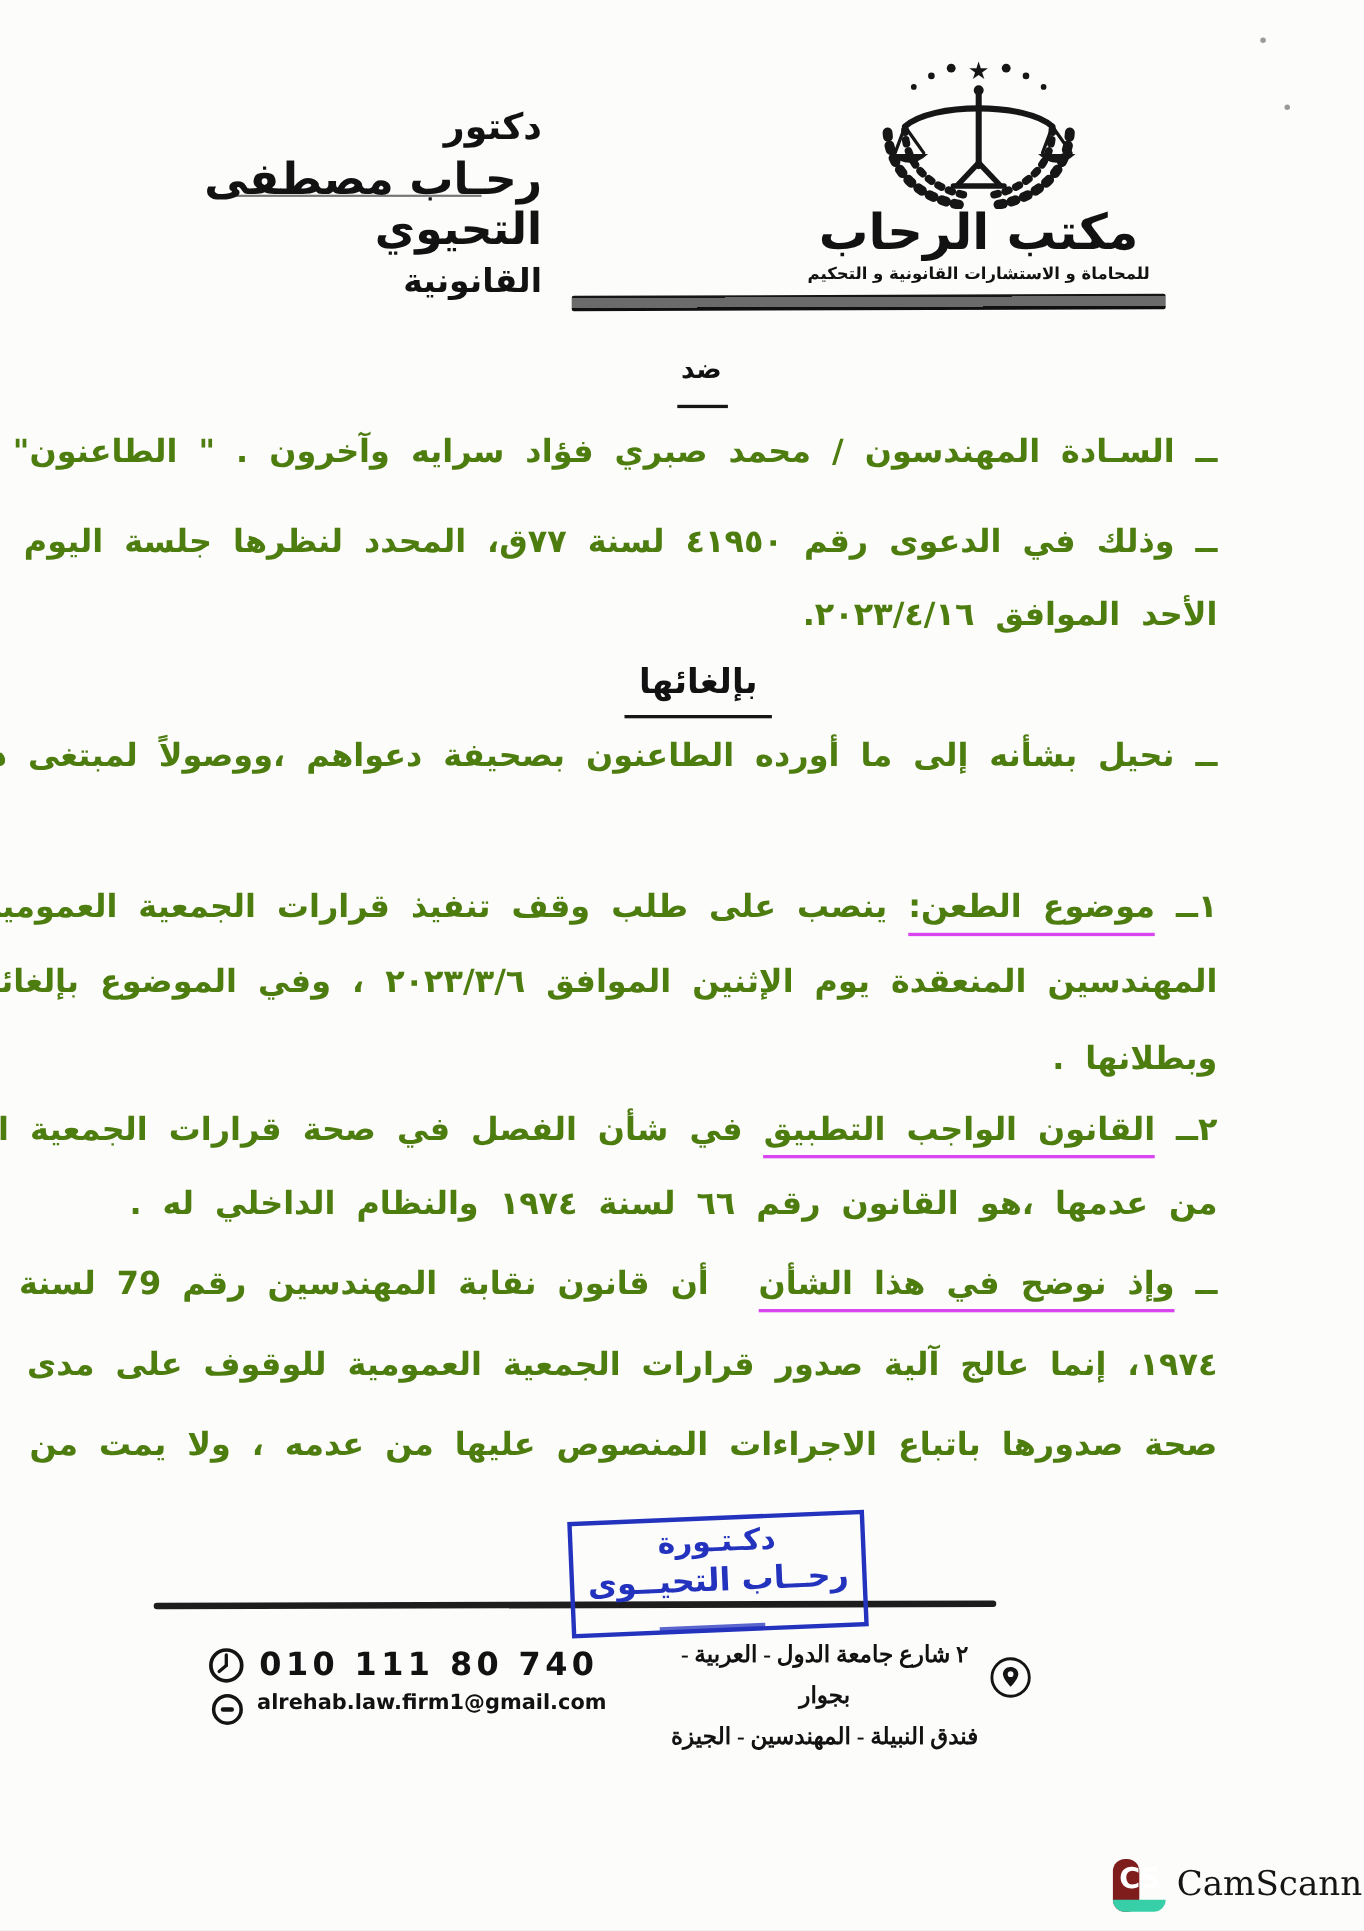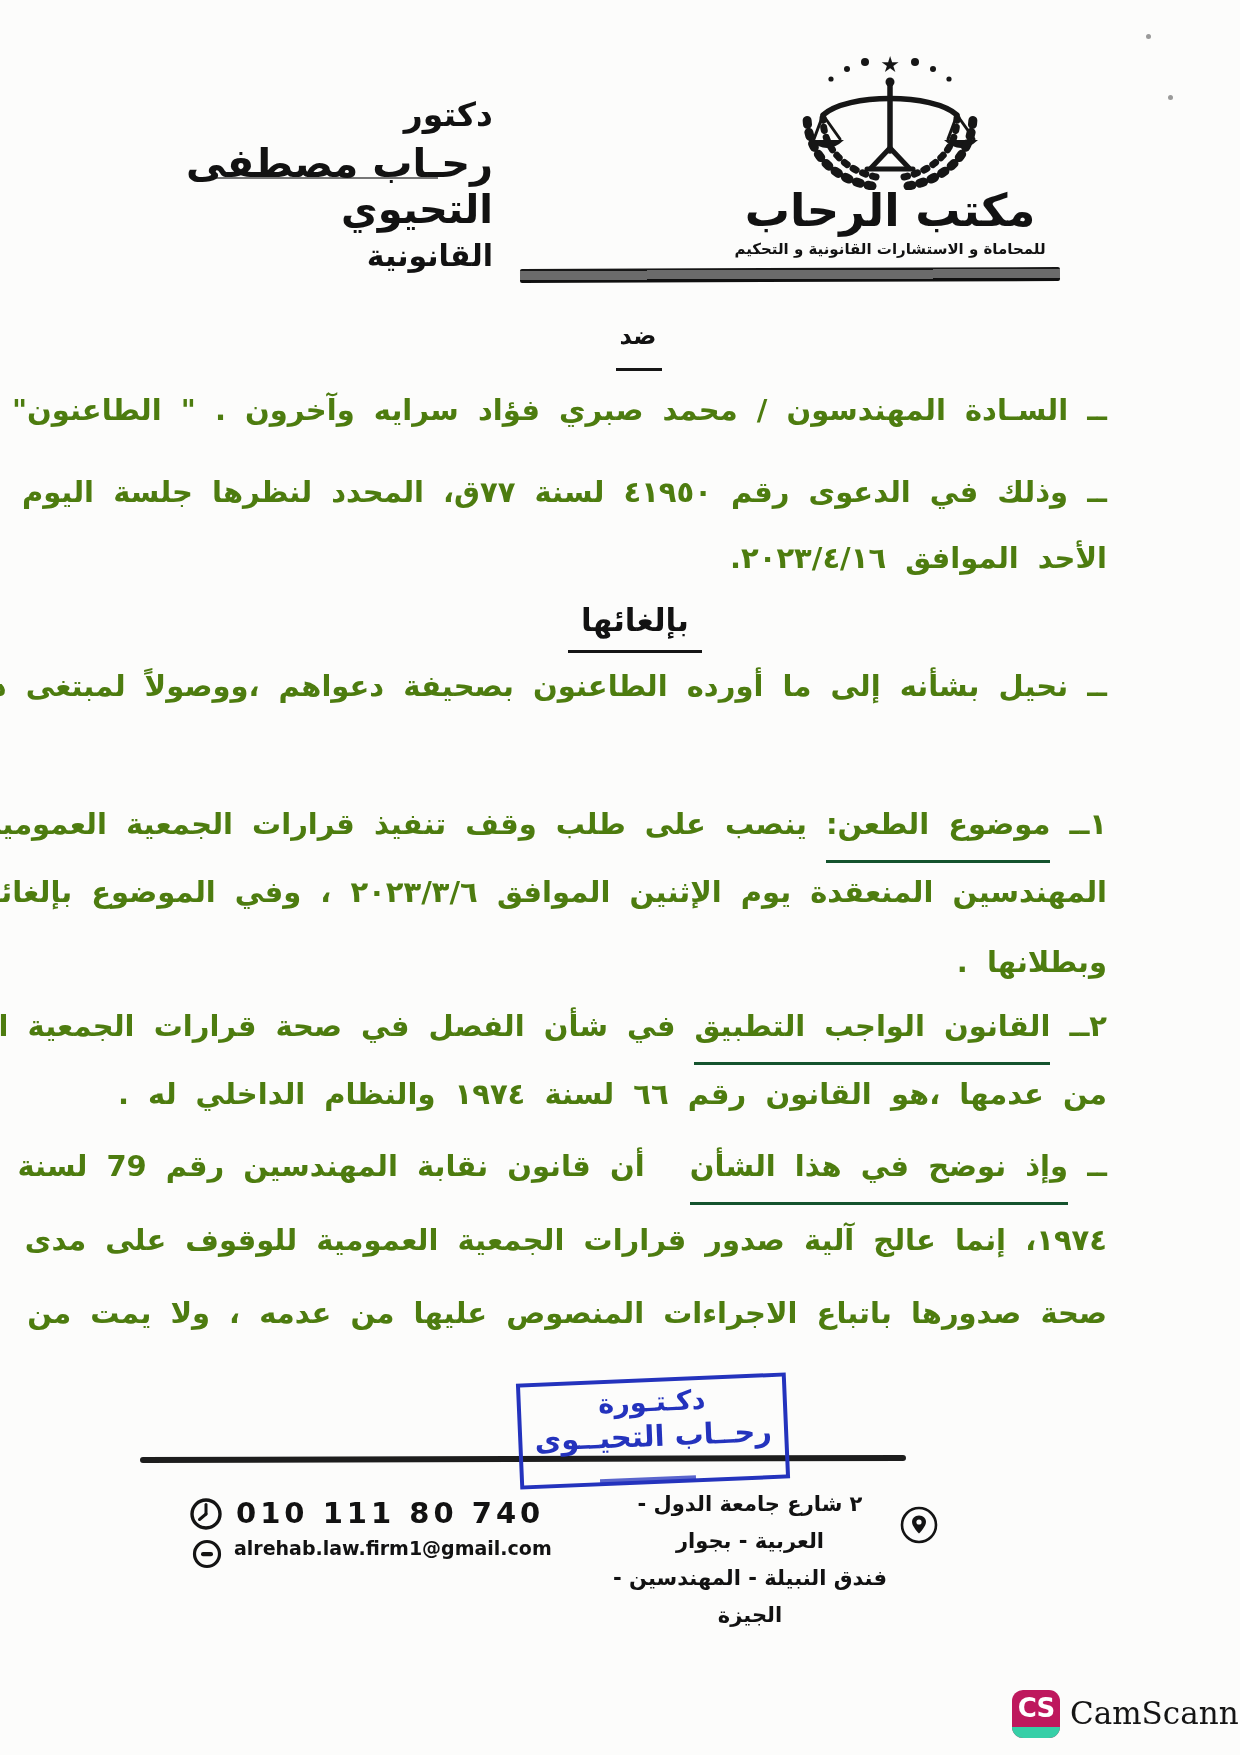--- a/index.html
+++ b/index.html
@@ -25,45 +25,45 @@
   }
   
   .versus{position:absolute;left:588px;top:322px;width:100px;text-align:center;
           font-size:24px;font-weight:bold;}
   .versus-underline{position:absolute;left:616px;top:368px;width:46px;height:3px;background:#161616;}
   .subject-head{position:absolute;left:550px;top:602px;width:170px;text-align:center;
           font-size:31px;font-weight:bold;}
   .subject-underline{position:absolute;left:568px;top:650px;width:134px;height:3px;background:#161616;}
   .bline{position:absolute;right:133px;font-size:29px;font-weight:bold;line-height:1.25;
          word-spacing:9px;white-space:nowrap;color:#4d7c0f;}
-  .us{border-bottom:3px solid #14532d;padding-bottom:19px;}
+  .us{border-bottom:3px solid #d946ef;padding-bottom:7px;}
   .sp-after{margin-left:26px;}
   
   .stamp{position:absolute;left:518px;top:1378px;width:262px;height:98px;
          border:4px solid #2433bd;transform:rotate(-2.4deg);z-index:5;
          color:#2433bd;text-align:center;font-weight:bold;}
   .stamp-l1{font-size:27px;margin-top:4px;}
   .stamp-l2{font-size:29px;margin-top:2px;letter-spacing:2px;}
   .stamp-partial{position:absolute;bottom:-2px;left:76px;width:96px;height:7px;
          border-bottom:5px solid #2433bd;opacity:.75;}
   
   .footer-rule{position:absolute;left:140px;top:1456px;width:766px;height:6px;
          background:#1d1d1d;border-radius:3px;transform:rotate(-.15deg);}
   .phone-icon{position:absolute;left:188px;top:1496px;}
   .phone-text{position:absolute;left:236px;top:1496px;font-size:29px;font-weight:bold;
          direction:ltr;letter-spacing:4px;white-space:nowrap;}
   .email-icon{position:absolute;left:191px;top:1538px;}
   .email-text{position:absolute;left:234px;top:1537px;font-size:19px;font-weight:bold;
          direction:ltr;white-space:nowrap;}
   .pin-icon{position:absolute;left:898px;top:1504px;}
   .address{position:absolute;left:600px;top:1486px;width:300px;text-align:center;
-         font-size:21px;font-weight:bold;line-height:37px;}
+         font-size:21px;font-weight:bold;line-height:37px;font-family:Liberation Serif, serif;}
   
-  .cs-badge{position:absolute;left:1012px;top:1690px;width:48px;height:48px;
-         background:#be185d;border-radius:11px;}
+  .cs-badge{position:absolute;left:1012px;top:1690px;width:24px;height:48px;
+         background:#7f1d1d;border-radius:11px;}
   .cs-text{position:absolute;left:0;top:3px;width:48px;text-align:center;
          color:#fff;font-size:26px;font-weight:bold;letter-spacing:-1px;}
   .cs-strip{position:absolute;left:0;bottom:0;width:48px;height:11px;background:#36cfa7;
          border-radius:0 0 11px 11px;}
   .cs-label{position:absolute;left:1070px;top:1695px;font-family:"DejaVu Serif",serif;
          font-size:31px;color:#151515;direction:ltr;}
   .speck{position:absolute;width:5px;height:5px;border-radius:50%;background:#9a9a9a;}
 </style>
 </head>
 <body>

